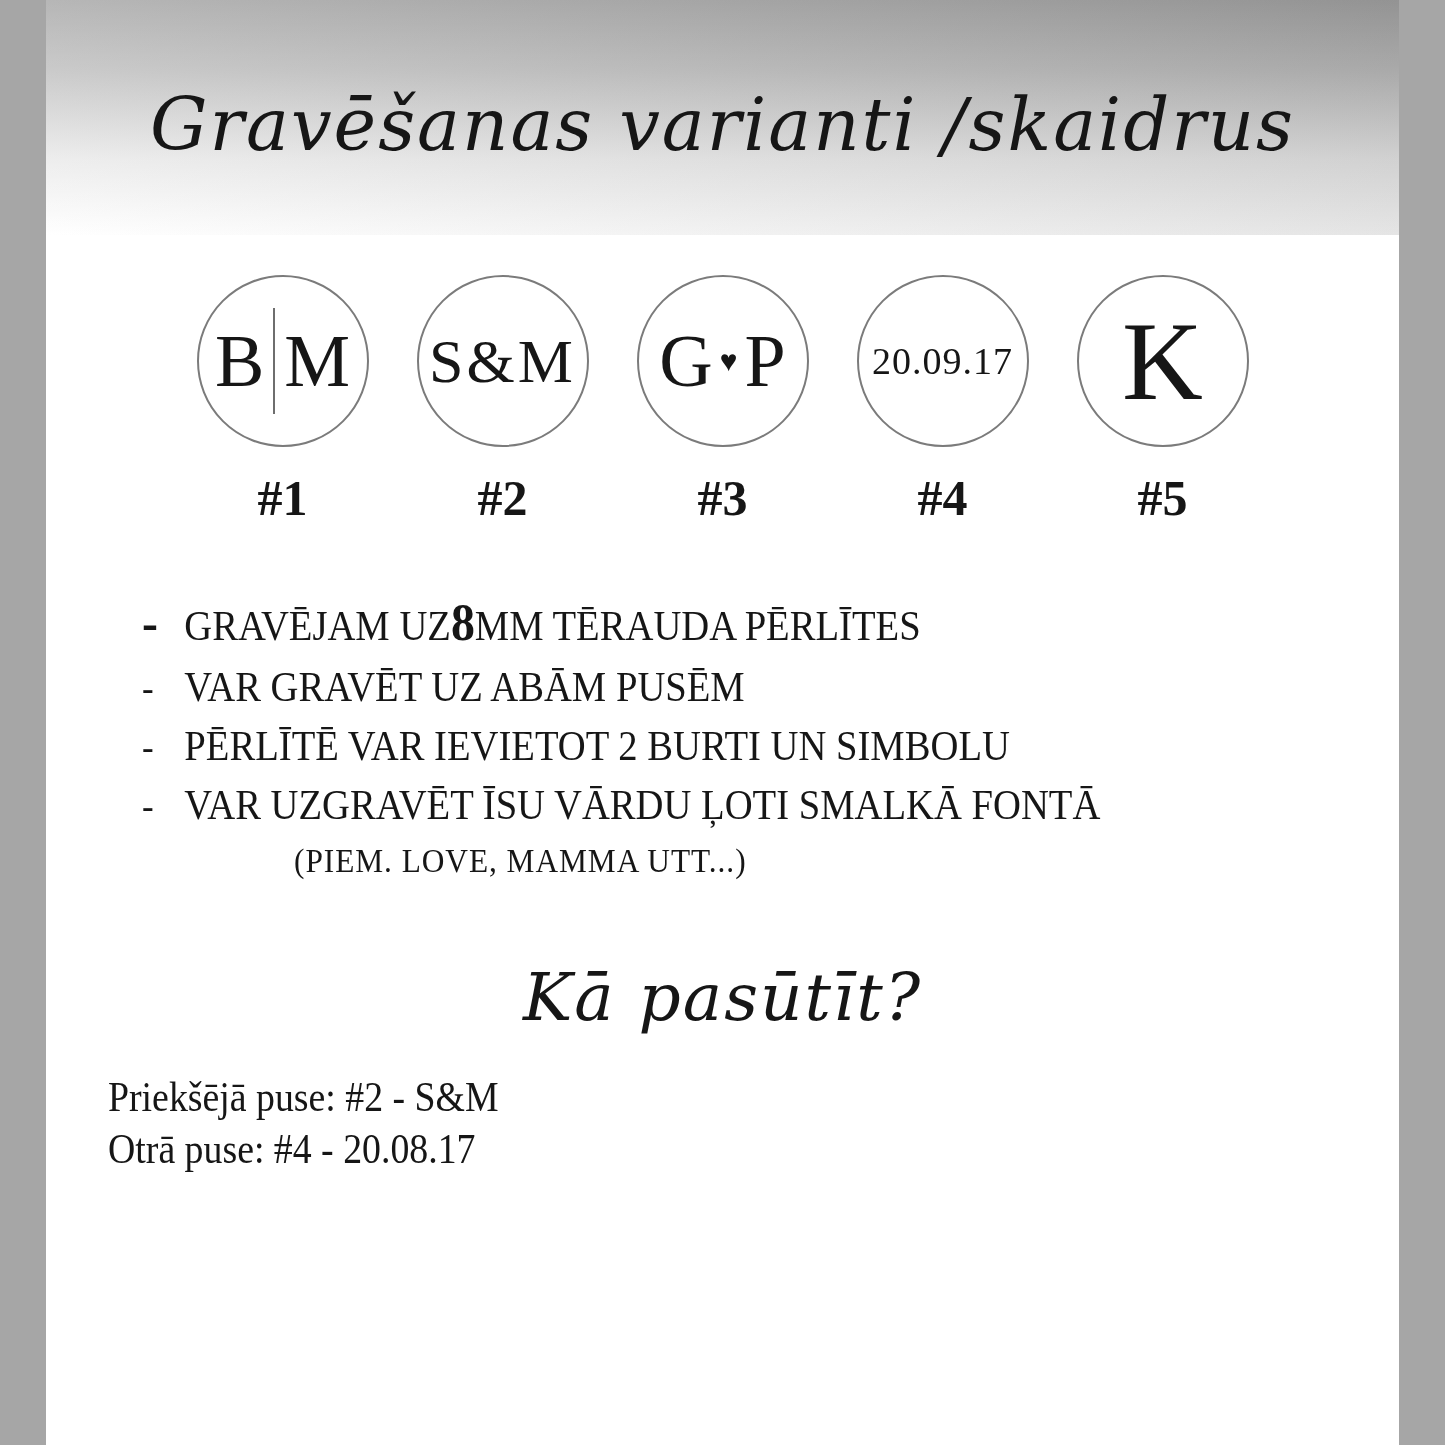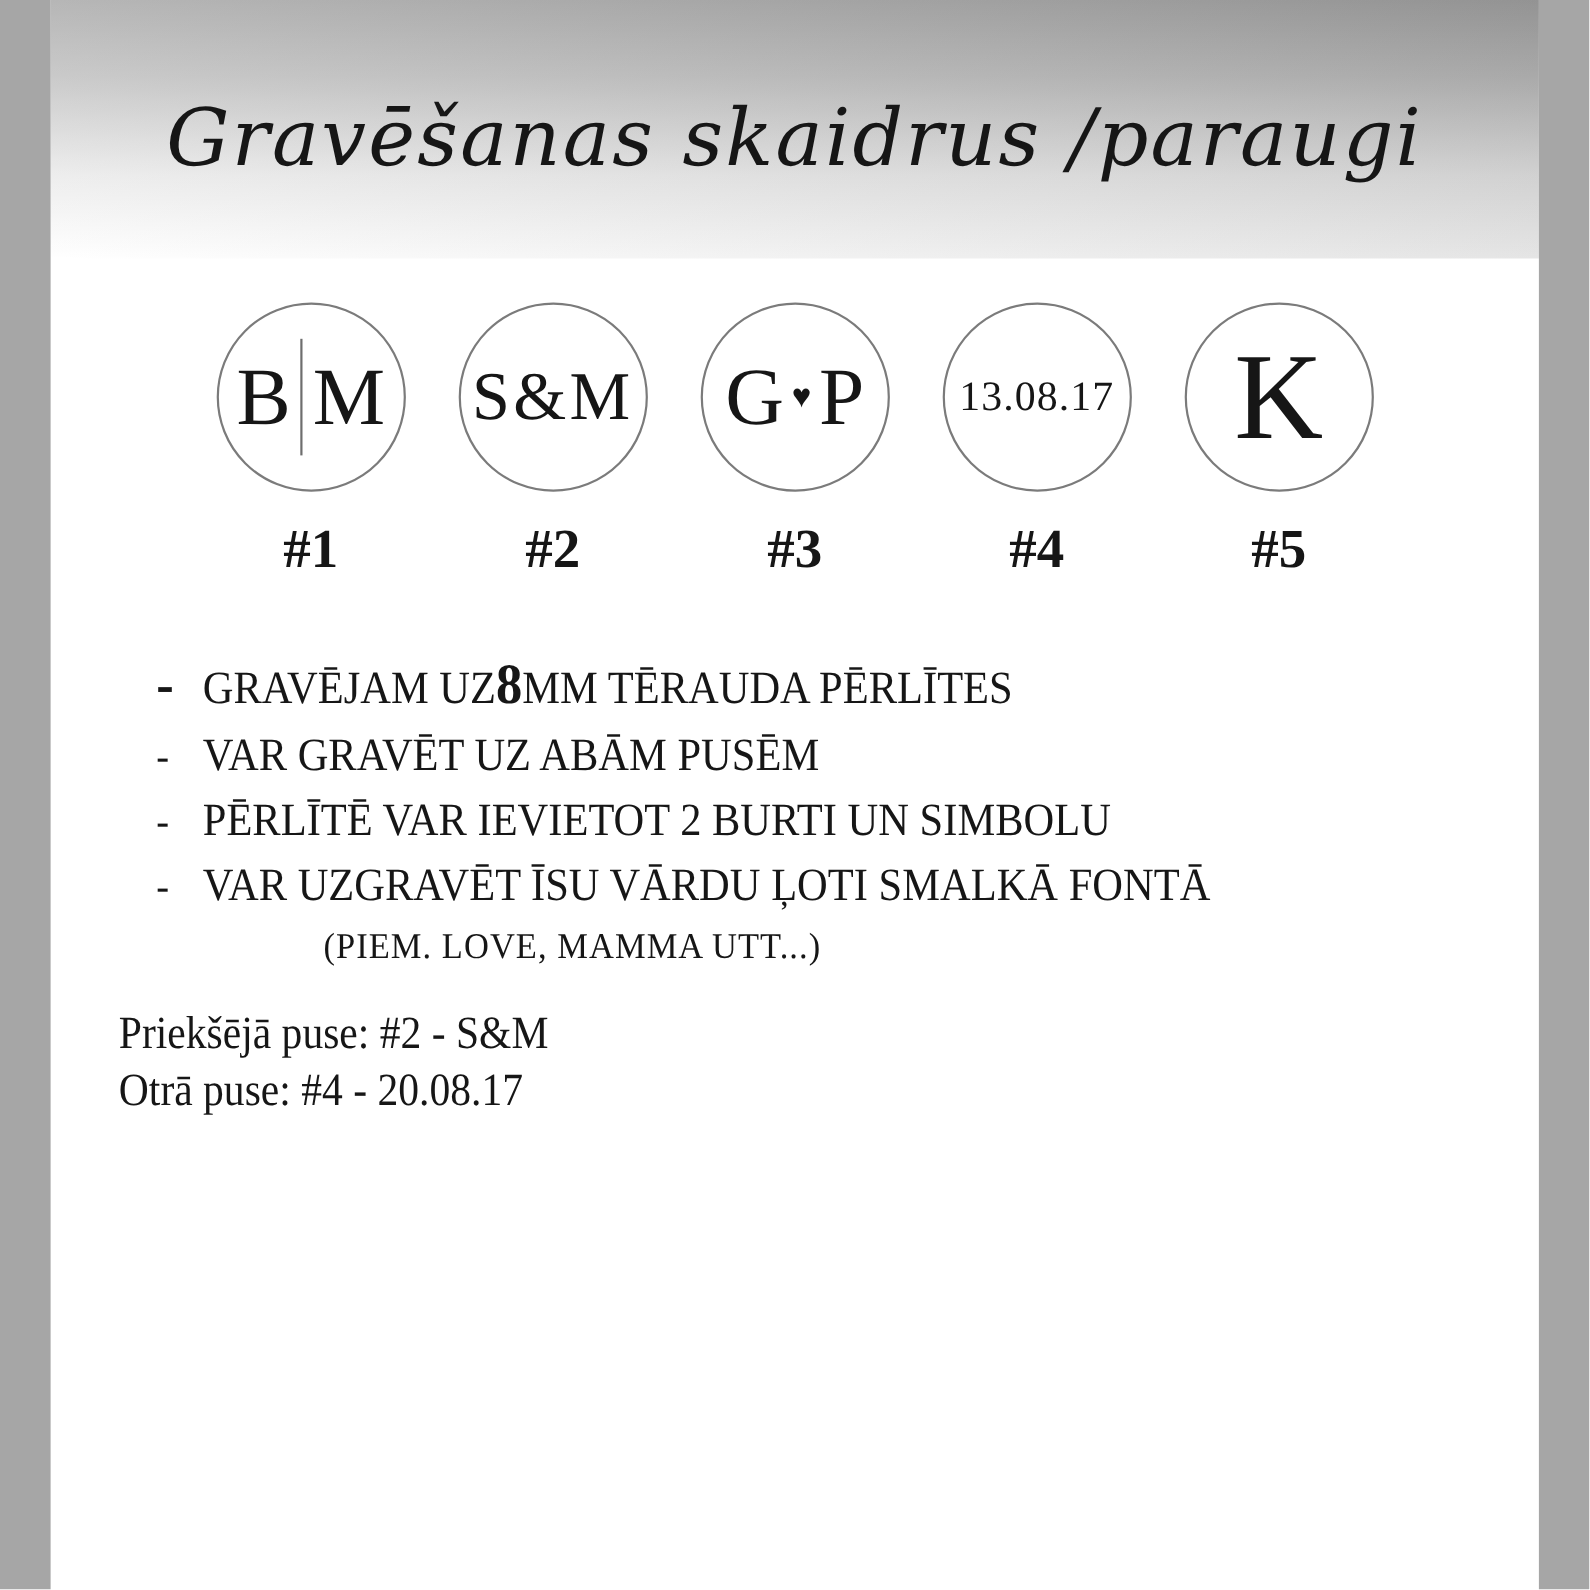--- a/index.html
+++ b/index.html
@@ -100,21 +100,21 @@
 </style>
 </head>
 <body>
 
 <div class="side-bar left"></div>
 <div class="side-bar right"></div>
 
 <div class="content">
   <div class="top-band"></div>
 
-  <h1 class="page-title script">Gravēšanas skaidrus /paraugi</h1>
+  <h1 class="page-title script">Gravēšanas varianti /skaidrus</h1>
 
   <div class="samples-row">
 
     <div class="sample">
       <div class="circle">
         <span class="big-letter">B</span>
         <span class="vbar"></span>
         <span class="big-letter">M</span>
       </div>
       <div class="sample-number">#1</div>
@@ -131,21 +131,21 @@
       <div class="circle">
         <span class="big-letter">G</span>
         <span class="heart">♥</span>
         <span class="big-letter">P</span>
       </div>
       <div class="sample-number">#3</div>
     </div>
 
     <div class="sample">
       <div class="circle">
-        <span class="date-text">13.08.17</span>
+        <span class="date-text">20.09.17</span>
       </div>
       <div class="sample-number">#4</div>
     </div>
 
     <div class="sample">
       <div class="circle">
         <span class="huge-letter">K</span>
       </div>
       <div class="sample-number">#5</div>
     </div>
@@ -167,19 +167,20 @@
       <span class="dash">-</span>
       <span>PĒRLĪTĒ VAR IEVIETOT 2 BURTI UN SIMBOLU</span>
     </div>
     <div class="bullet">
       <span class="dash">-</span>
       <span>VAR UZGRAVĒT ĪSU VĀRDU ĻOTI SMALKĀ FONTĀ</span>
     </div>
     <div class="note-line">(PIEM.  LOVE, MAMMA UTT...)</div>
   </div>
 
+  <h2 class="order-heading script">Kā pasūtīt?</h2>
 
 
   <div class="example">
     <div class="line">Priekšējā puse: #2 -  S&amp;M</div>
     <div class="line">Otrā puse: #4 - 20.08.17</div>
   </div>
 </div>
 
 </body></html>

